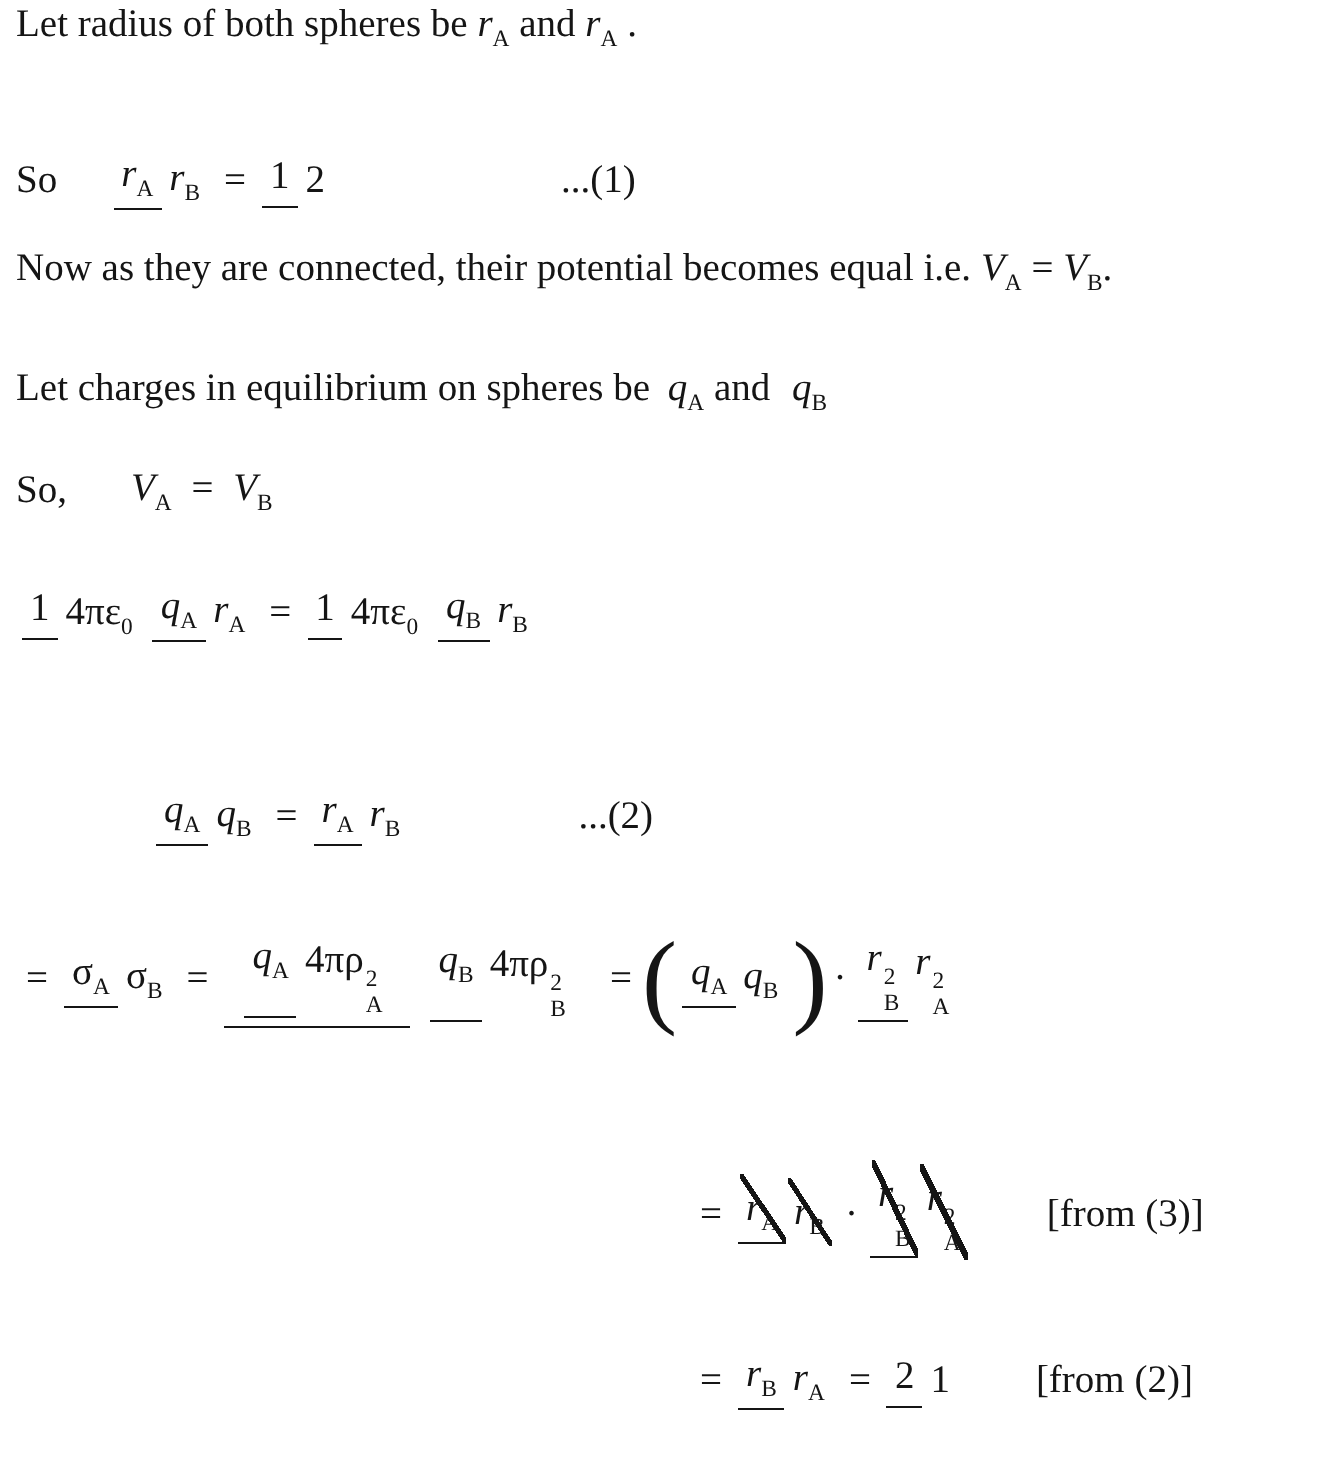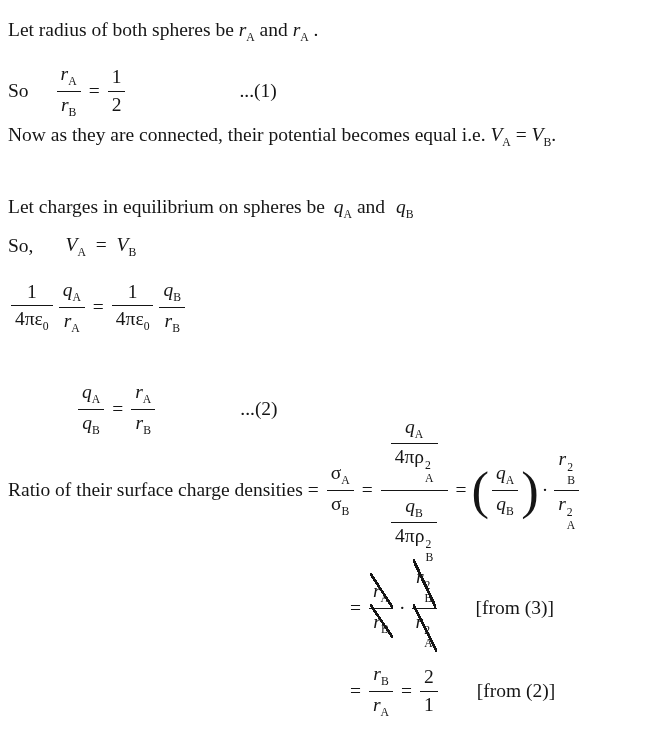--- a/index.html
+++ b/index.html
@@ -9,21 +9,21 @@
     font-family:"Liberation Serif","DejaVu Serif",serif;
     font-size:19.5px;
     overflow:hidden;
   }
   .line { position:absolute; left:8px; white-space:nowrap; }
   .mathline { display:flex; align-items:center; }
   .it { font-style:italic; }
   sub { font-size:0.6em; }
   .eq { margin:0 5px; }
   .frac {
-    display:inline-flex; flex-direction:column; align-items:stretch;
+    display:inline-flex; flex-direction:row; align-items:stretch;
     text-align:center; vertical-align:middle; margin:0 3px; line-height:1.15;
   }
   .frac .num { border-bottom:1.5px solid currentColor; padding:0 4px 2px; }
   .frac .den { padding:2px 4px 0; }
   .frac.outer > .num { padding:2px 7px 4px; }
   .frac.outer > .den { padding:4px 7px 2px; }
   .supsub {
     display:inline-flex; flex-direction:column; align-items:flex-start;
     font-size:0.6em; line-height:1.12; vertical-align:-0.55em; margin-left:1px;
   }
@@ -38,21 +38,21 @@
   .cdot { margin:0 3px; }
   .gap28 { margin-left:28px; }
   .gap32 { margin-left:32px;font-family:Liberation Serif, serif; }
   .tag1 { margin-left:111px; }
   .tag2 { margin-left:82px; }
   .note { margin-left:36px; }
 </style>
 </head>
 <body>
 
-<div class="line" style="top:19px">
+<div class="line" style="top:2px">
   <span>Let radius of both spheres be</span>
   <span class="it">r</span><sub>A</sub>
   <span>and</span>
   <span class="it">r</span><sub>A</sub>
   <span>.</span>
 </div>
 
 <div class="line mathline" style="top:62px; height:58px;">
   <span>So</span>
   <span class="frac gap28">
@@ -67,21 +67,21 @@
   <span class="tag1">...(1)</span>
 </div>
 
 <div class="line" style="top:124px">
   <span>Now as they are connected, their potential becomes equal i.e.</span>
   <span class="it">V</span><sub>A</sub>
   <span>=</span>
   <span class="it">V</span><sub>B</sub><span>.</span>
 </div>
 
-<div class="line" style="top:196px">
+<div class="line" style="top:184px">
   <span>Let charges in equilibrium on spheres be</span>
   <span class="it" style="margin-left:4px">q</span><sub>A</sub>
   <span>and</span>
   <span class="it" style="margin-left:6px">q</span><sub>B</sub>
 </div>
 
 <div class="line mathline" style="top:233px; height:26px;align-items:center;">
   <span>So,</span>
   <span class="gap32">
     <span class="it">V</span><sub>A</sub>
@@ -117,21 +117,20 @@
   </span>
   <span class="eq">=</span>
   <span class="frac">
     <span class="num"><span class="it">r</span><sub>A</sub></span>
     <span class="den"><span class="it">r</span><sub>B</sub></span>
   </span>
   <span class="tag2">...(2)</span>
 </div>
 
 <div class="line mathline" style="top:420px; height:140px;">
-  <span>Ratio of their surface charge densities</span>
   <span class="eq">=</span>
   <span class="frac">
     <span class="num"><span>σ</span><sub>A</sub></span>
     <span class="den"><span>σ</span><sub>B</sub></span>
   </span>
   <span class="eq">=</span>
   <span class="frac outer">
     <span class="num">
       <span class="frac">
         <span class="num"><span class="it">q</span><sub>A</sub></span>

